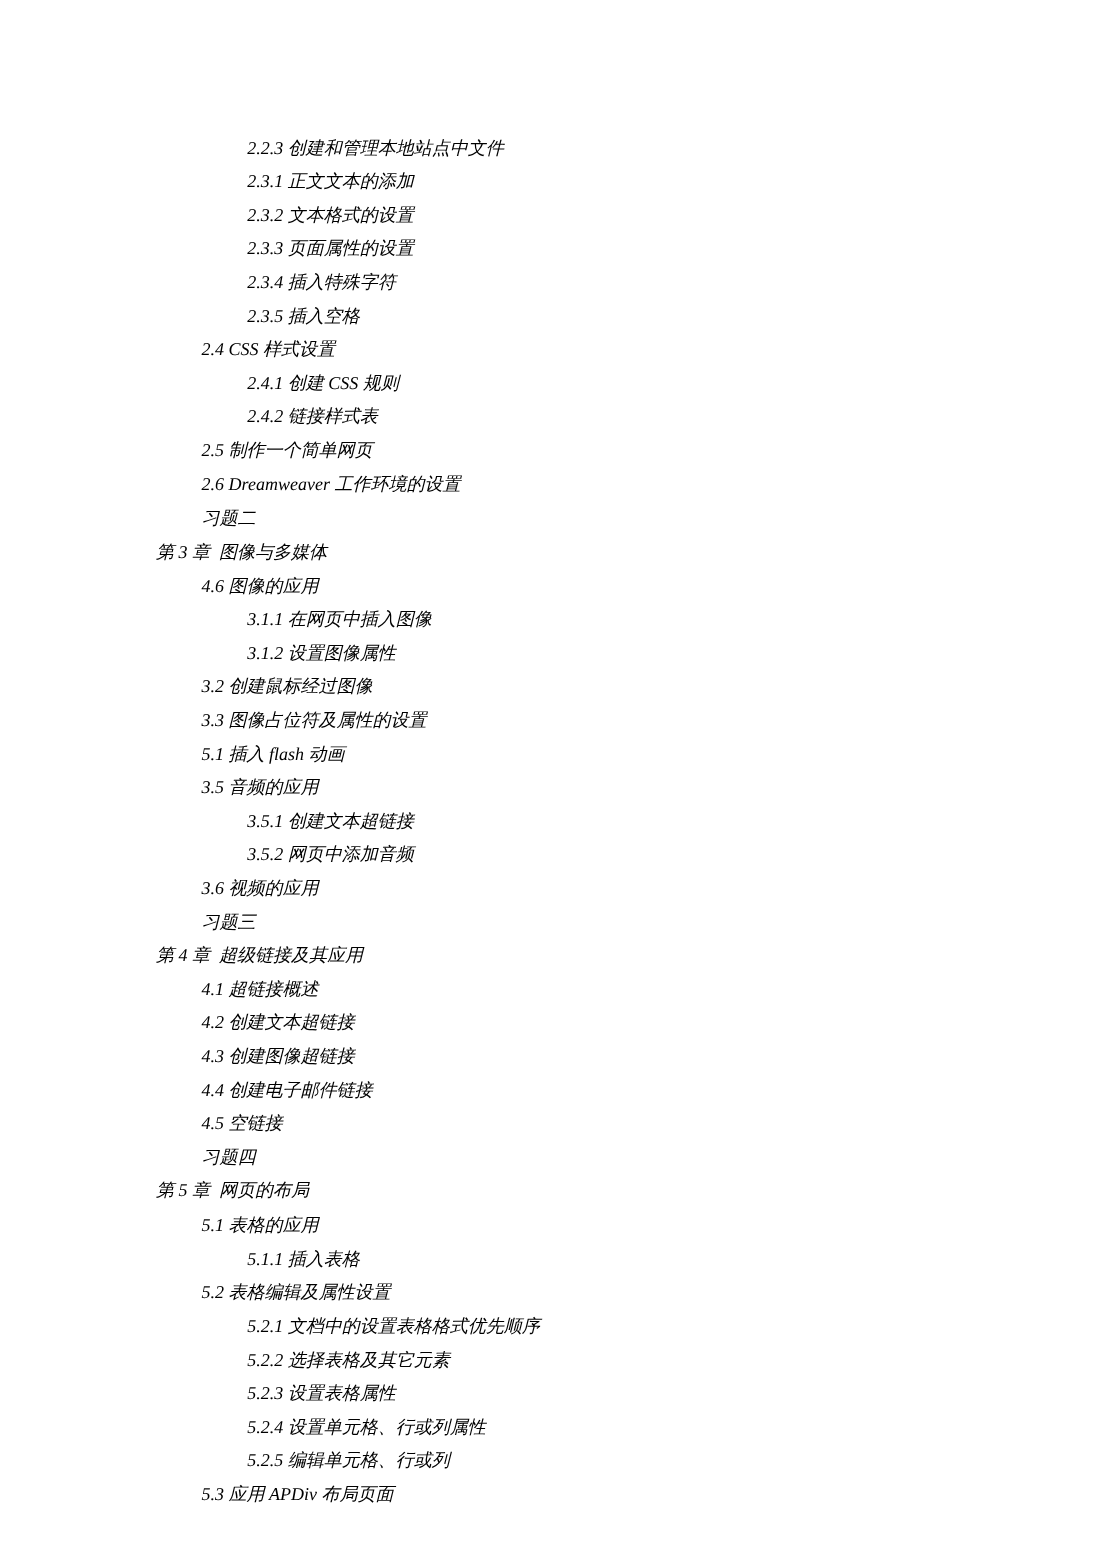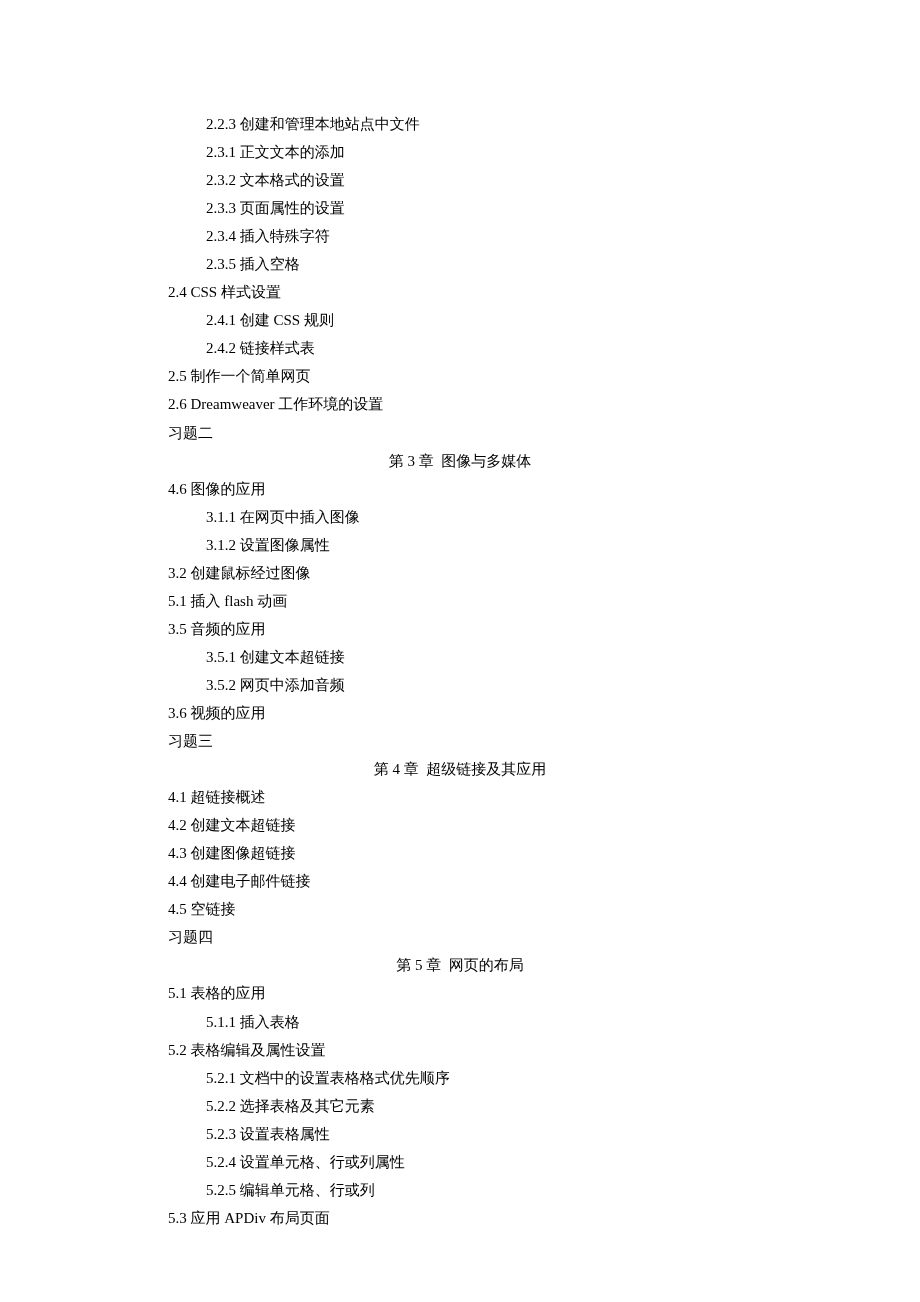--- a/index.html
+++ b/index.html
@@ -8,22 +8,23 @@
       margin: 0;
       padding: 110px 130px;
       width: 920px;
       box-sizing: border-box;
       font-size: 15px;
       line-height: 1.87;
       color: #000;
     }
     .toc-line {
       white-space: pre;
+      font-style: italic;
     }
-    .indent-0 { padding-left: 0px; text-align: center; }
+    .indent-0 { padding-left: 0px; }
     .indent-1 { padding-left: 38px; }
     .indent-2 { padding-left: 76px; }
   </style>
 </head>
 <body>
 
 <div id="toc-container">
     <div class="toc-line indent-2">2.2.3 创建和管理本地站点中文件</div>
     <div class="toc-line indent-2">2.3.1 正文文本的添加</div>
     <div class="toc-line indent-2">2.3.2 文本格式的设置</div>
@@ -34,20 +35,21 @@
     <div class="toc-line indent-2">2.4.1 创建 CSS 规则</div>
     <div class="toc-line indent-2">2.4.2 链接样式表</div>
     <div class="toc-line indent-1">2.5 制作一个简单网页</div>
     <div class="toc-line indent-1">2.6 Dreamweaver 工作环境的设置</div>
     <div class="toc-line indent-1">习题二</div>
     <div class="toc-line indent-0">第 3 章  图像与多媒体</div>
     <div class="toc-line indent-1">4.6 图像的应用</div>
     <div class="toc-line indent-2">3.1.1 在网页中插入图像</div>
     <div class="toc-line indent-2">3.1.2 设置图像属性</div>
     <div class="toc-line indent-1">3.2 创建鼠标经过图像</div>
+    <div class="toc-line indent-1">3.3 图像占位符及属性的设置</div>
     <div class="toc-line indent-1">5.1 插入 flash 动画</div>
     <div class="toc-line indent-1">3.5 音频的应用</div>
     <div class="toc-line indent-2">3.5.1 创建文本超链接</div>
     <div class="toc-line indent-2">3.5.2 网页中添加音频</div>
     <div class="toc-line indent-1">3.6 视频的应用</div>
     <div class="toc-line indent-1">习题三</div>
     <div class="toc-line indent-0">第 4 章  超级链接及其应用</div>
     <div class="toc-line indent-1">4.1 超链接概述</div>
     <div class="toc-line indent-1">4.2 创建文本超链接</div>
     <div class="toc-line indent-1">4.3 创建图像超链接</div>

